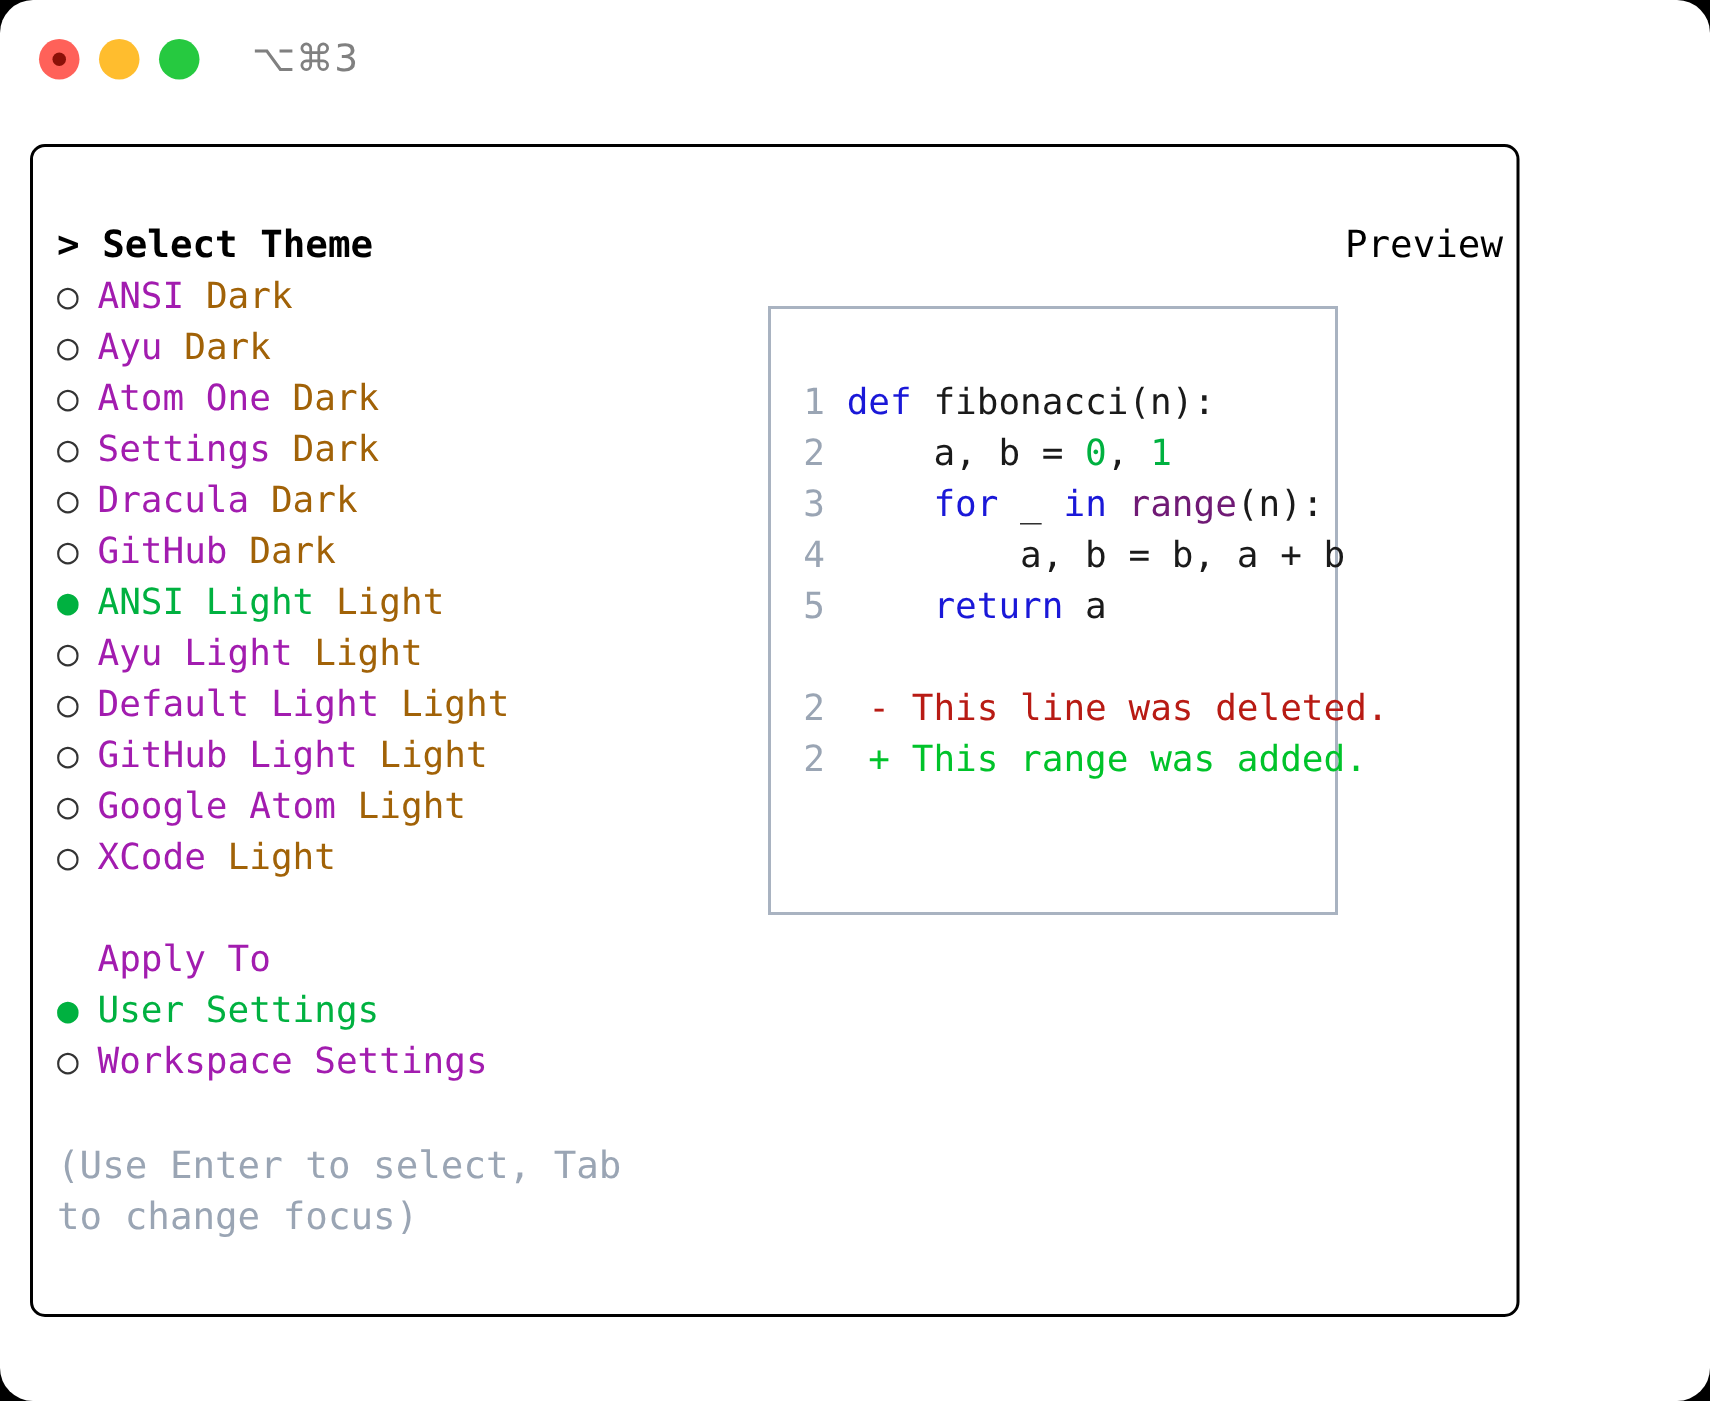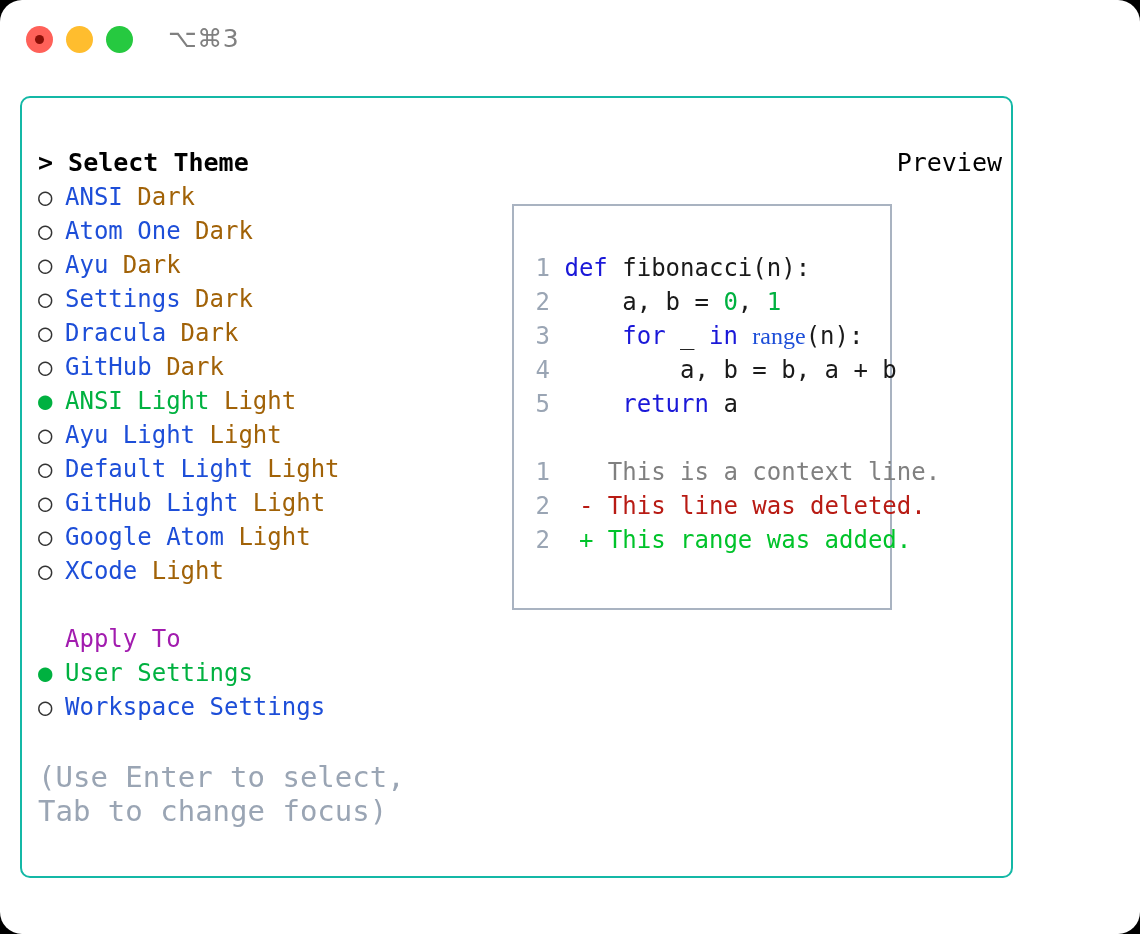--- a/index.html
+++ b/index.html
@@ -63,21 +63,21 @@
     white-space: pre;
   }
 
   
   #panel {
     position: absolute;
     left: 20px;
     top: 96px;
     width: 993px;
     height: 782px;
-    border: 2px solid #14b8a6;
+    border: 2px solid #000000;
     border-radius: 10px;
     box-sizing: border-box;
     background: #ffffff;
     padding-left: 36px;
   }
 
   
   #theme-column {
     position: absolute;
     left: 16px;
@@ -99,39 +99,39 @@
     white-space: pre;
     color: #2e2e2e;
   }
   .opt-row .bullet {
     display: inline-block;
     width: 27px;
     color: #333333;
   }
   .opt-row.selected .bullet { color: #00b140; }
   .opt-row.selected .opt-label { color: #00b140; }
-  .opt-label { color: #1d4ed8; }
+  .opt-label { color: #a21caf; }
   .opt-kind {
     color: #a16207;
   }
 
   .section-head {
     font-size: 24px;
     line-height: 34px;
     color: #a21caf;
     white-space: pre;
     padding-left: 27px;
   }
 
   #hint {
     position: absolute;
     left: 16px;
     top: 662px;
     width: 420px;
-    font-size: 29px;
+    font-size: 25px;
     line-height: 34px;
     color: #9aa5b4;
   }
 
   .gap-sm { height: 34px; }
 
   
   #preview-column {
     position: absolute;
     left: 480px;
@@ -167,21 +167,21 @@
     white-space: pre;
     color: #1a1a1a;
   }
   .lno {
     display: inline-block;
     width: 24px;
     text-align: right;
     color: #9aa5b4;
   }
   .kw  { color: #1a18d8; }
-  .fn  { color: #1d4ed8; font-family: Liberation Serif, serif; }
+  .fn  { color: #701a75; }
   .num { color: #00b140; }
   .ctx { color: #808080; }
   .del { color: #b81b14; }
   .add { color: #00c32a; }
   .blank-line { height: 34px; }
 </style>
 </head>
 <body>
 
 <div id="window">
@@ -194,22 +194,22 @@
     <div class="dot dot-green"></div>
     <div id="shortcut-label">⌥⌘3</div>
   </div>
 
   <div id="panel">
 
     <div id="theme-column">
       <div class="head-row">&gt; Select Theme</div>
       <div id="theme-options">
           <div class="opt-row"><span class="bullet">○</span><span class="opt-label">ANSI</span><span> </span><span class="opt-kind">Dark</span></div>
+          <div class="opt-row"><span class="bullet">○</span><span class="opt-label">Ayu</span><span> </span><span class="opt-kind">Dark</span></div>
           <div class="opt-row"><span class="bullet">○</span><span class="opt-label">Atom One</span><span> </span><span class="opt-kind">Dark</span></div>
-          <div class="opt-row"><span class="bullet">○</span><span class="opt-label">Ayu</span><span> </span><span class="opt-kind">Dark</span></div>
           <div class="opt-row"><span class="bullet">○</span><span class="opt-label">Settings</span><span> </span><span class="opt-kind">Dark</span></div>
           <div class="opt-row"><span class="bullet">○</span><span class="opt-label">Dracula</span><span> </span><span class="opt-kind">Dark</span></div>
           <div class="opt-row"><span class="bullet">○</span><span class="opt-label">GitHub</span><span> </span><span class="opt-kind">Dark</span></div>
           <div class="opt-row selected"><span class="bullet">●</span><span class="opt-label">ANSI Light</span><span> </span><span class="opt-kind">Light</span></div>
           <div class="opt-row"><span class="bullet">○</span><span class="opt-label">Ayu Light</span><span> </span><span class="opt-kind">Light</span></div>
           <div class="opt-row"><span class="bullet">○</span><span class="opt-label">Default Light</span><span> </span><span class="opt-kind">Light</span></div>
           <div class="opt-row"><span class="bullet">○</span><span class="opt-label">GitHub Light</span><span> </span><span class="opt-kind">Light</span></div>
           <div class="opt-row"><span class="bullet">○</span><span class="opt-label">Google Atom</span><span> </span><span class="opt-kind">Light</span></div>
           <div class="opt-row"><span class="bullet">○</span><span class="opt-label">XCode</span><span> </span><span class="opt-kind">Light</span></div>
         </div>
@@ -226,21 +226,20 @@
     <div id="preview-column">
       <div id="preview-title">Preview</div>
       <div id="preview-box">
         <div id="code-area">
             <div class="code-line"><span class="lno">1</span><span> </span><span class="kw">def </span><span class="">fibonacci(n):</span></div>
             <div class="code-line"><span class="lno">2</span><span> </span><span class="">    a, b = </span><span class="num">0</span><span class="">, </span><span class="num">1</span></div>
             <div class="code-line"><span class="lno">3</span><span> </span><span class="">    </span><span class="kw">for</span><span class=""> _ </span><span class="kw">in</span><span class=""> </span><span class="fn">range</span><span class="">(n):</span></div>
             <div class="code-line"><span class="lno">4</span><span> </span><span class="">        a, b = b, a + b</span></div>
             <div class="code-line"><span class="lno">5</span><span> </span><span class="">    </span><span class="kw">return</span><span class=""> a</span></div>
             <div class="blank-line"></div>
-            <div class="code-line"><span class="lno">1</span><span>  </span><span class="ctx">  </span><span class="ctx">This is a context line.</span></div>
             <div class="code-line"><span class="lno">2</span><span>  </span><span class="del">- </span><span class="del">This line was deleted.</span></div>
             <div class="code-line"><span class="lno">2</span><span>  </span><span class="add">+ </span><span class="add">This range was added.</span></div>
           </div>
       </div>
     </div>
 
   </div>
 </div>
 
 </body></html>

